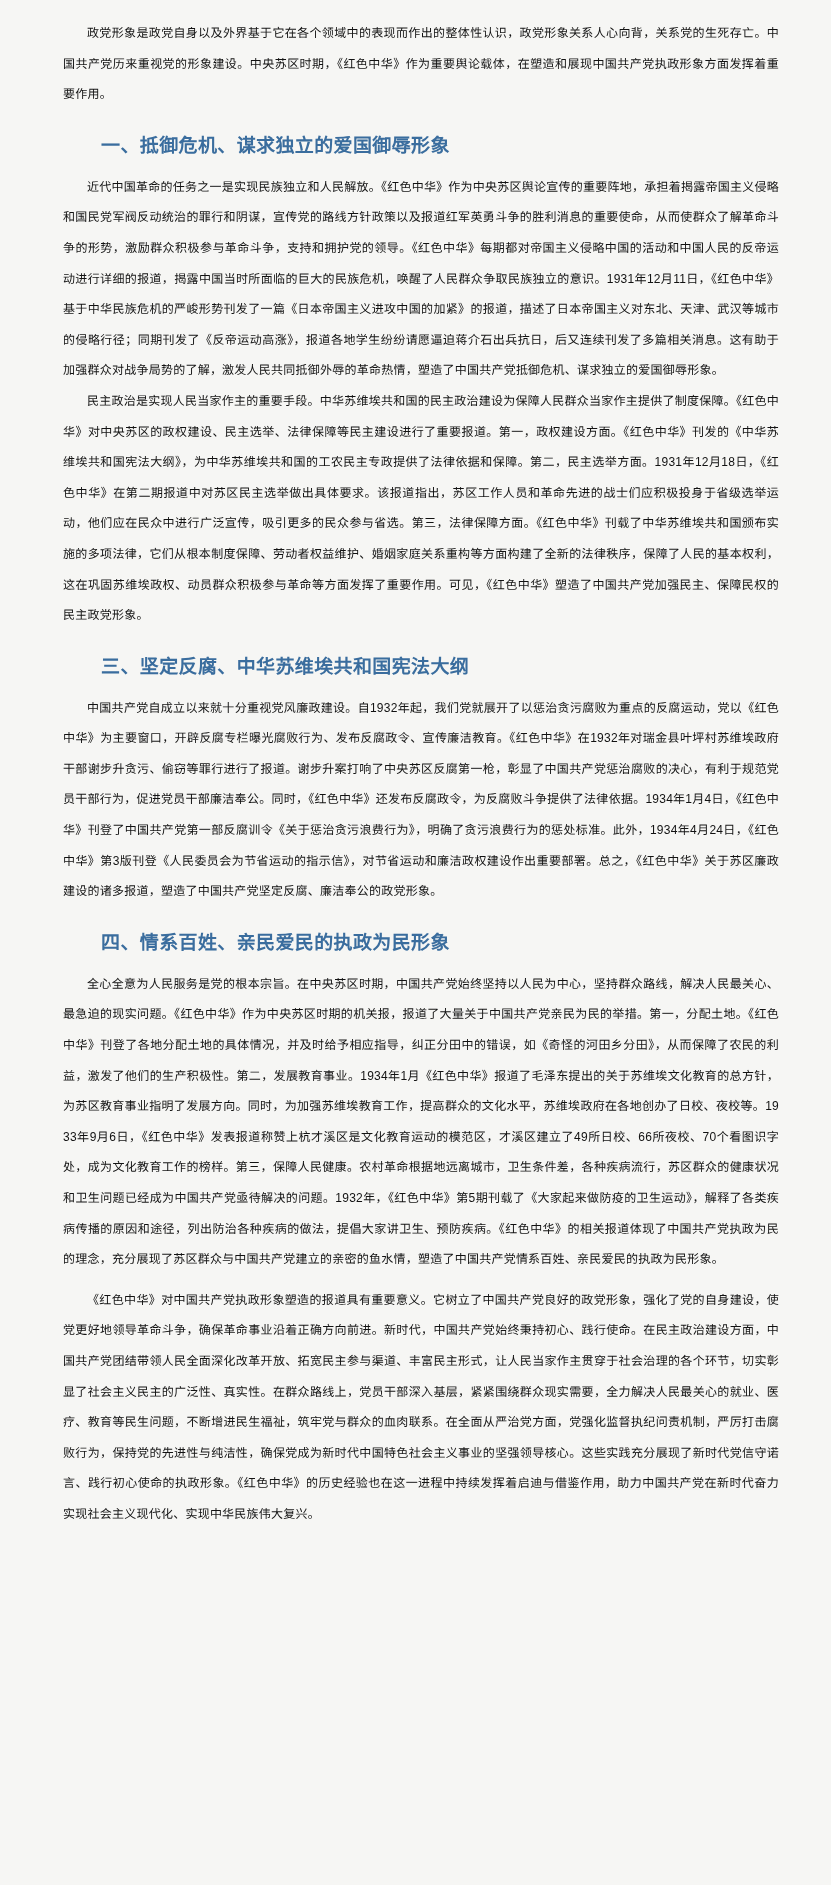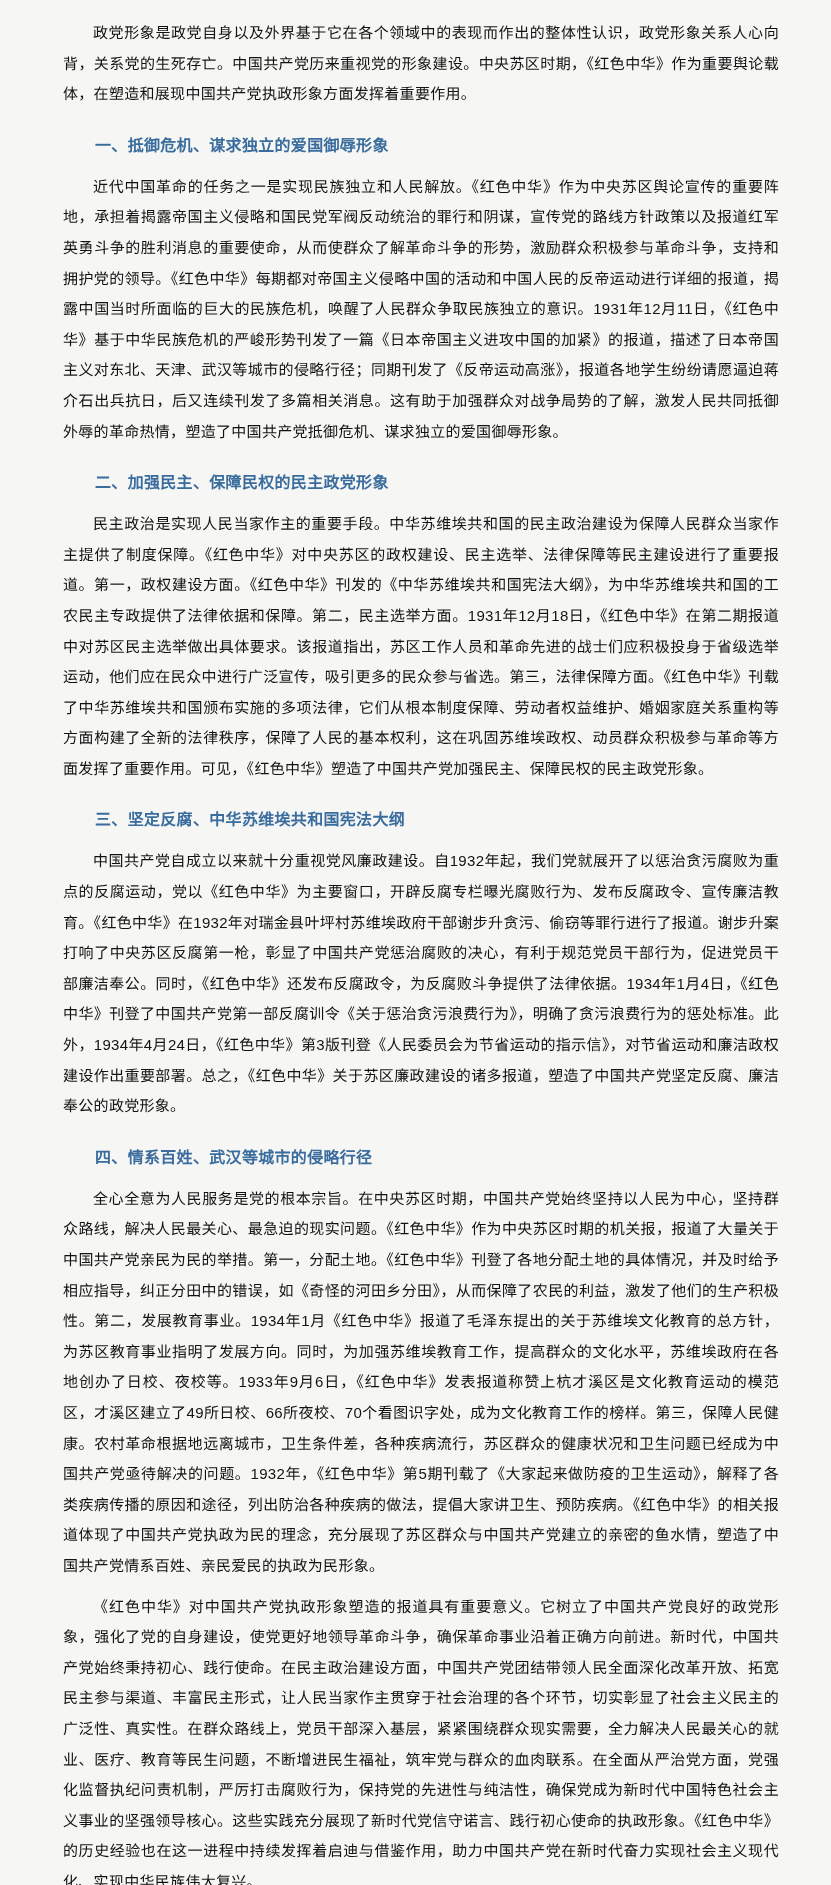--- a/index.html
+++ b/index.html
@@ -21,59 +21,58 @@
     box-sizing: border-box;
     padding: 18px 52px 18px 63px;
     background: #f6f6f4;
   }
   .article {
     width: 716px;
   }
   p.para {
     margin: 0 0 0 0;
     padding: 0;
-    font-size: 15px;
+    font-size: 12px;
     line-height: 30.6px;
     text-align: justify;
     text-justify: inter-ideograph;
     text-indent: 2em;
     letter-spacing: 0.02em;
     color: #121212;
     word-break: break-all;
   }
   h2.section-heading {
     margin: 22px 0 12px 0;
     padding: 0;
-    font-size: 16px;
+    font-size: 19px;
     line-height: 28px;
     font-weight: 700;
     text-indent: 2em;
     color: #3a6d9e;
     letter-spacing: 0.02em;
   }
   .spacer-sm { height: 10px; }
 </style>
 </head>
 <body>
 
 <div class="page">
   <article class="article">
 
     <p class="para">政党形象是政党自身以及外界基于它在各个领域中的表现而作出的整体性认识，政党形象关系人心向背，关系党的生死存亡。中国共产党历来重视党的形象建设。中央苏区时期，《红色中华》作为重要舆论载体，在塑造和展现中国共产党执政形象方面发挥着重要作用。</p>
 
     <h2 class="section-heading">一、抵御危机、谋求独立的爱国御辱形象</h2>
     <p class="para">近代中国革命的任务之一是实现民族独立和人民解放。《红色中华》作为中央苏区舆论宣传的重要阵地，承担着揭露帝国主义侵略和国民党军阀反动统治的罪行和阴谋，宣传党的路线方针政策以及报道红军英勇斗争的胜利消息的重要使命，从而使群众了解革命斗争的形势，激励群众积极参与革命斗争，支持和拥护党的领导。《红色中华》每期都对帝国主义侵略中国的活动和中国人民的反帝运动进行详细的报道，揭露中国当时所面临的巨大的民族危机，唤醒了人民群众争取民族独立的意识。1931年12月11日，《红色中华》基于中华民族危机的严峻形势刊发了一篇《日本帝国主义进攻中国的加紧》的报道，描述了日本帝国主义对东北、天津、武汉等城市的侵略行径；同期刊发了《反帝运动高涨》，报道各地学生纷纷请愿逼迫蒋介石出兵抗日，后又连续刊发了多篇相关消息。这有助于加强群众对战争局势的了解，激发人民共同抵御外辱的革命热情，塑造了中国共产党抵御危机、谋求独立的爱国御辱形象。</p>
 
-    <h2 class="section-heading">二、加强民主、保障民权的民主政党形象</h2>
     <p class="para">民主政治是实现人民当家作主的重要手段。中华苏维埃共和国的民主政治建设为保障人民群众当家作主提供了制度保障。《红色中华》对中央苏区的政权建设、民主选举、法律保障等民主建设进行了重要报道。第一，政权建设方面。《红色中华》刊发的《中华苏维埃共和国宪法大纲》，为中华苏维埃共和国的工农民主专政提供了法律依据和保障。第二，民主选举方面。1931年12月18日，《红色中华》在第二期报道中对苏区民主选举做出具体要求。该报道指出，苏区工作人员和革命先进的战士们应积极投身于省级选举运动，他们应在民众中进行广泛宣传，吸引更多的民众参与省选。第三，法律保障方面。《红色中华》刊载了中华苏维埃共和国颁布实施的多项法律，它们从根本制度保障、劳动者权益维护、婚姻家庭关系重构等方面构建了全新的法律秩序，保障了人民的基本权利，这在巩固苏维埃政权、动员群众积极参与革命等方面发挥了重要作用。可见，《红色中华》塑造了中国共产党加强民主、保障民权的民主政党形象。</p>
 
     <h2 class="section-heading">三、坚定反腐、中华苏维埃共和国宪法大纲</h2>
     <p class="para">中国共产党自成立以来就十分重视党风廉政建设。自1932年起，我们党就展开了以惩治贪污腐败为重点的反腐运动，党以《红色中华》为主要窗口，开辟反腐专栏曝光腐败行为、发布反腐政令、宣传廉洁教育。《红色中华》在1932年对瑞金县叶坪村苏维埃政府干部谢步升贪污、偷窃等罪行进行了报道。谢步升案打响了中央苏区反腐第一枪，彰显了中国共产党惩治腐败的决心，有利于规范党员干部行为，促进党员干部廉洁奉公。同时，《红色中华》还发布反腐政令，为反腐败斗争提供了法律依据。1934年1月4日，《红色中华》刊登了中国共产党第一部反腐训令《关于惩治贪污浪费行为》，明确了贪污浪费行为的惩处标准。此外，1934年4月24日，《红色中华》第3版刊登《人民委员会为节省运动的指示信》，对节省运动和廉洁政权建设作出重要部署。总之，《红色中华》关于苏区廉政建设的诸多报道，塑造了中国共产党坚定反腐、廉洁奉公的政党形象。</p>
 
-    <h2 class="section-heading">四、情系百姓、武汉等城市的侵略行径</h2>
+    <h2 class="section-heading">四、情系百姓、亲民爱民的执政为民形象</h2>
     <p class="para">全心全意为人民服务是党的根本宗旨。在中央苏区时期，中国共产党始终坚持以人民为中心，坚持群众路线，解决人民最关心、最急迫的现实问题。《红色中华》作为中央苏区时期的机关报，报道了大量关于中国共产党亲民为民的举措。第一，分配土地。《红色中华》刊登了各地分配土地的具体情况，并及时给予相应指导，纠正分田中的错误，如《奇怪的河田乡分田》，从而保障了农民的利益，激发了他们的生产积极性。第二，发展教育事业。1934年1月《红色中华》报道了毛泽东提出的关于苏维埃文化教育的总方针，为苏区教育事业指明了发展方向。同时，为加强苏维埃教育工作，提高群众的文化水平，苏维埃政府在各地创办了日校、夜校等。1933年9月6日，《红色中华》发表报道称赞上杭才溪区是文化教育运动的模范区，才溪区建立了49所日校、66所夜校、70个看图识字处，成为文化教育工作的榜样。第三，保障人民健康。农村革命根据地远离城市，卫生条件差，各种疾病流行，苏区群众的健康状况和卫生问题已经成为中国共产党亟待解决的问题。1932年，《红色中华》第5期刊载了《大家起来做防疫的卫生运动》，解释了各类疾病传播的原因和途径，列出防治各种疾病的做法，提倡大家讲卫生、预防疾病。《红色中华》的相关报道体现了中国共产党执政为民的理念，充分展现了苏区群众与中国共产党建立的亲密的鱼水情，塑造了中国共产党情系百姓、亲民爱民的执政为民形象。</p>
 
     <div class="spacer-sm"></div>
 
     <p class="para">《红色中华》对中国共产党执政形象塑造的报道具有重要意义。它树立了中国共产党良好的政党形象，强化了党的自身建设，使党更好地领导革命斗争，确保革命事业沿着正确方向前进。新时代，中国共产党始终秉持初心、践行使命。在民主政治建设方面，中国共产党团结带领人民全面深化改革开放、拓宽民主参与渠道、丰富民主形式，让人民当家作主贯穿于社会治理的各个环节，切实彰显了社会主义民主的广泛性、真实性。在群众路线上，党员干部深入基层，紧紧围绕群众现实需要，全力解决人民最关心的就业、医疗、教育等民生问题，不断增进民生福祉，筑牢党与群众的血肉联系。在全面从严治党方面，党强化监督执纪问责机制，严厉打击腐败行为，保持党的先进性与纯洁性，确保党成为新时代中国特色社会主义事业的坚强领导核心。这些实践充分展现了新时代党信守诺言、践行初心使命的执政形象。《红色中华》的历史经验也在这一进程中持续发挥着启迪与借鉴作用，助力中国共产党在新时代奋力实现社会主义现代化、实现中华民族伟大复兴。</p>
 
   </article>
 </div>
 
 </body></html>

